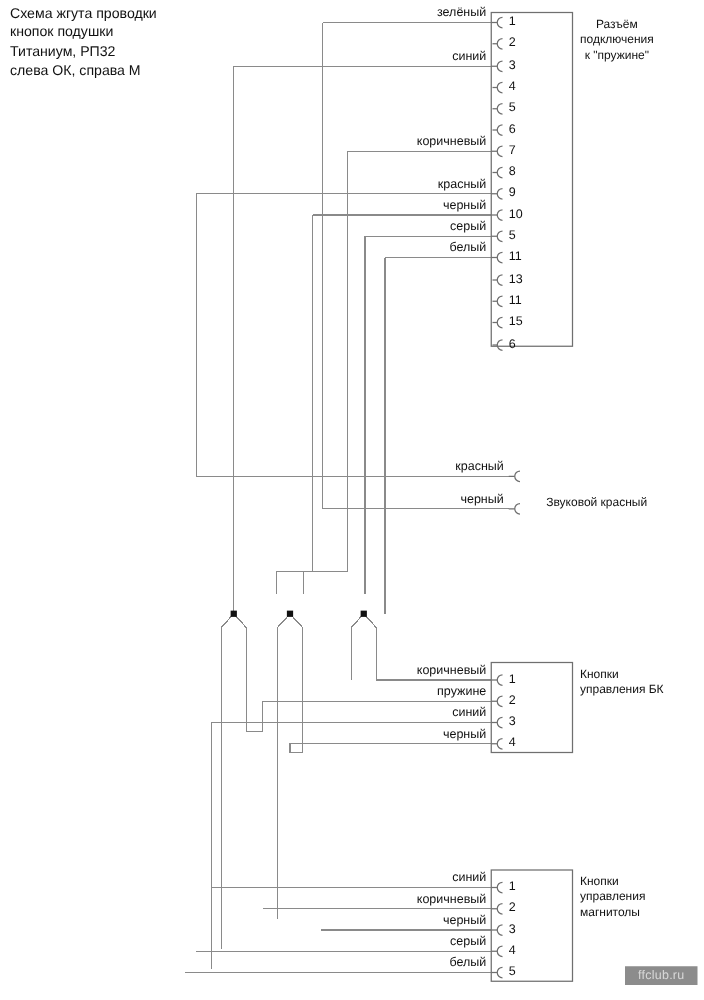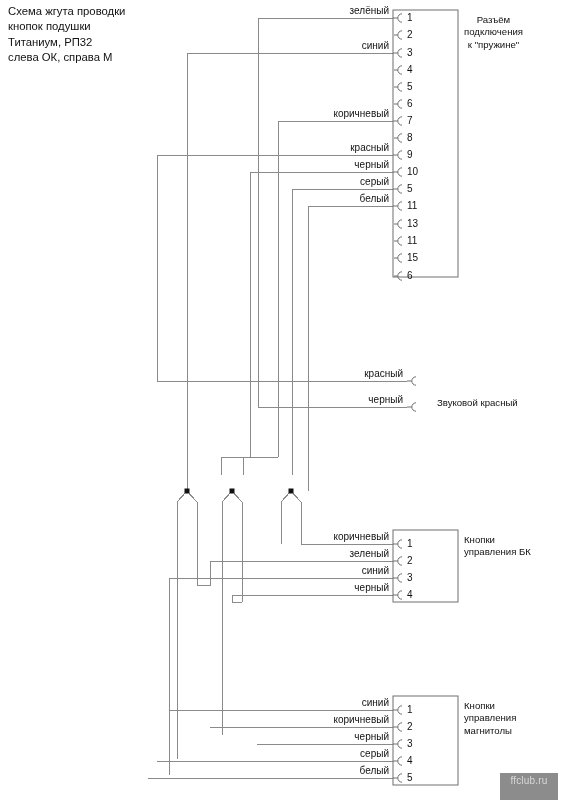--- a/index.html
+++ b/index.html
@@ -9,21 +9,21 @@
     color:#1a1a1a;
   }
   #diagram{position:absolute;left:0;top:0;width:563px;height:800px;}
   .ttl{
     position:absolute;left:8px;top:4px;width:230px;
     font-size:11.3px;line-height:15.4px;color:#111;
     white-space:pre-line;
   }
   .wmark{
     position:absolute;left:500px;top:773px;
-    width:58px;height:27px;background:#8c8c8c;
+    width:58px;height:15px;background:#8c8c8c;
     color:#d8d8d8;font-size:10px;line-height:15px;
     text-align:center;letter-spacing:.2px;
   }
   .lbl{position:absolute;font-size:9.6px;color:#111;white-space:pre-line;line-height:12.4px;}
   .wlbl{position:absolute;font-size:10px;color:#111;text-align:right;white-space:nowrap;}
   .pinnum{position:absolute;font-size:10px;color:#111;text-align:left;white-space:nowrap;}
 </style>
 </head>
 <body>
 
@@ -180,21 +180,21 @@
     <div class="pinnum" style="left: 407px; top: 270px;">6</div>
     <div class="lbl" style="left: 464px; top: 14px; text-align: center;">Разъём
 подключения
 к "пружине"</div>
     <div class="wlbl" style="left: 313px; width: 90px; top: 368px;">красный</div>
     <div class="wlbl" style="left: 313px; width: 90px; top: 394px;">черный</div>
     <div class="lbl" style="left: 437px; top: 397px;">Звуковой красный</div>
     <div class="pinnum" style="left: 407px; top: 538px;">1</div>
     <div class="wlbl" style="left: 299px; width: 90px; top: 531px;">коричневый</div>
     <div class="pinnum" style="left: 407px; top: 555px;">2</div>
-    <div class="wlbl" style="left: 299px; width: 90px; top: 548px;">зеленый</div>
+    <div class="wlbl" style="left: 299px; width: 90px; top: 548px;">пружине</div>
     <div class="pinnum" style="left: 407px; top: 572px;">3</div>
     <div class="wlbl" style="left: 299px; width: 90px; top: 565px;">синий</div>
     <div class="pinnum" style="left: 407px; top: 589px;">4</div>
     <div class="wlbl" style="left: 299px; width: 90px; top: 582px;">черный</div>
     <div class="lbl" style="left: 464px; top: 534px;">Кнопки
 управления БК</div>
     <div class="pinnum" style="left: 407px; top: 704px;">1</div>
     <div class="wlbl" style="left: 299px; width: 90px; top: 697px;">синий</div>
     <div class="pinnum" style="left: 407px; top: 721px;">2</div>
     <div class="wlbl" style="left: 299px; width: 90px; top: 714px;">коричневый</div>

